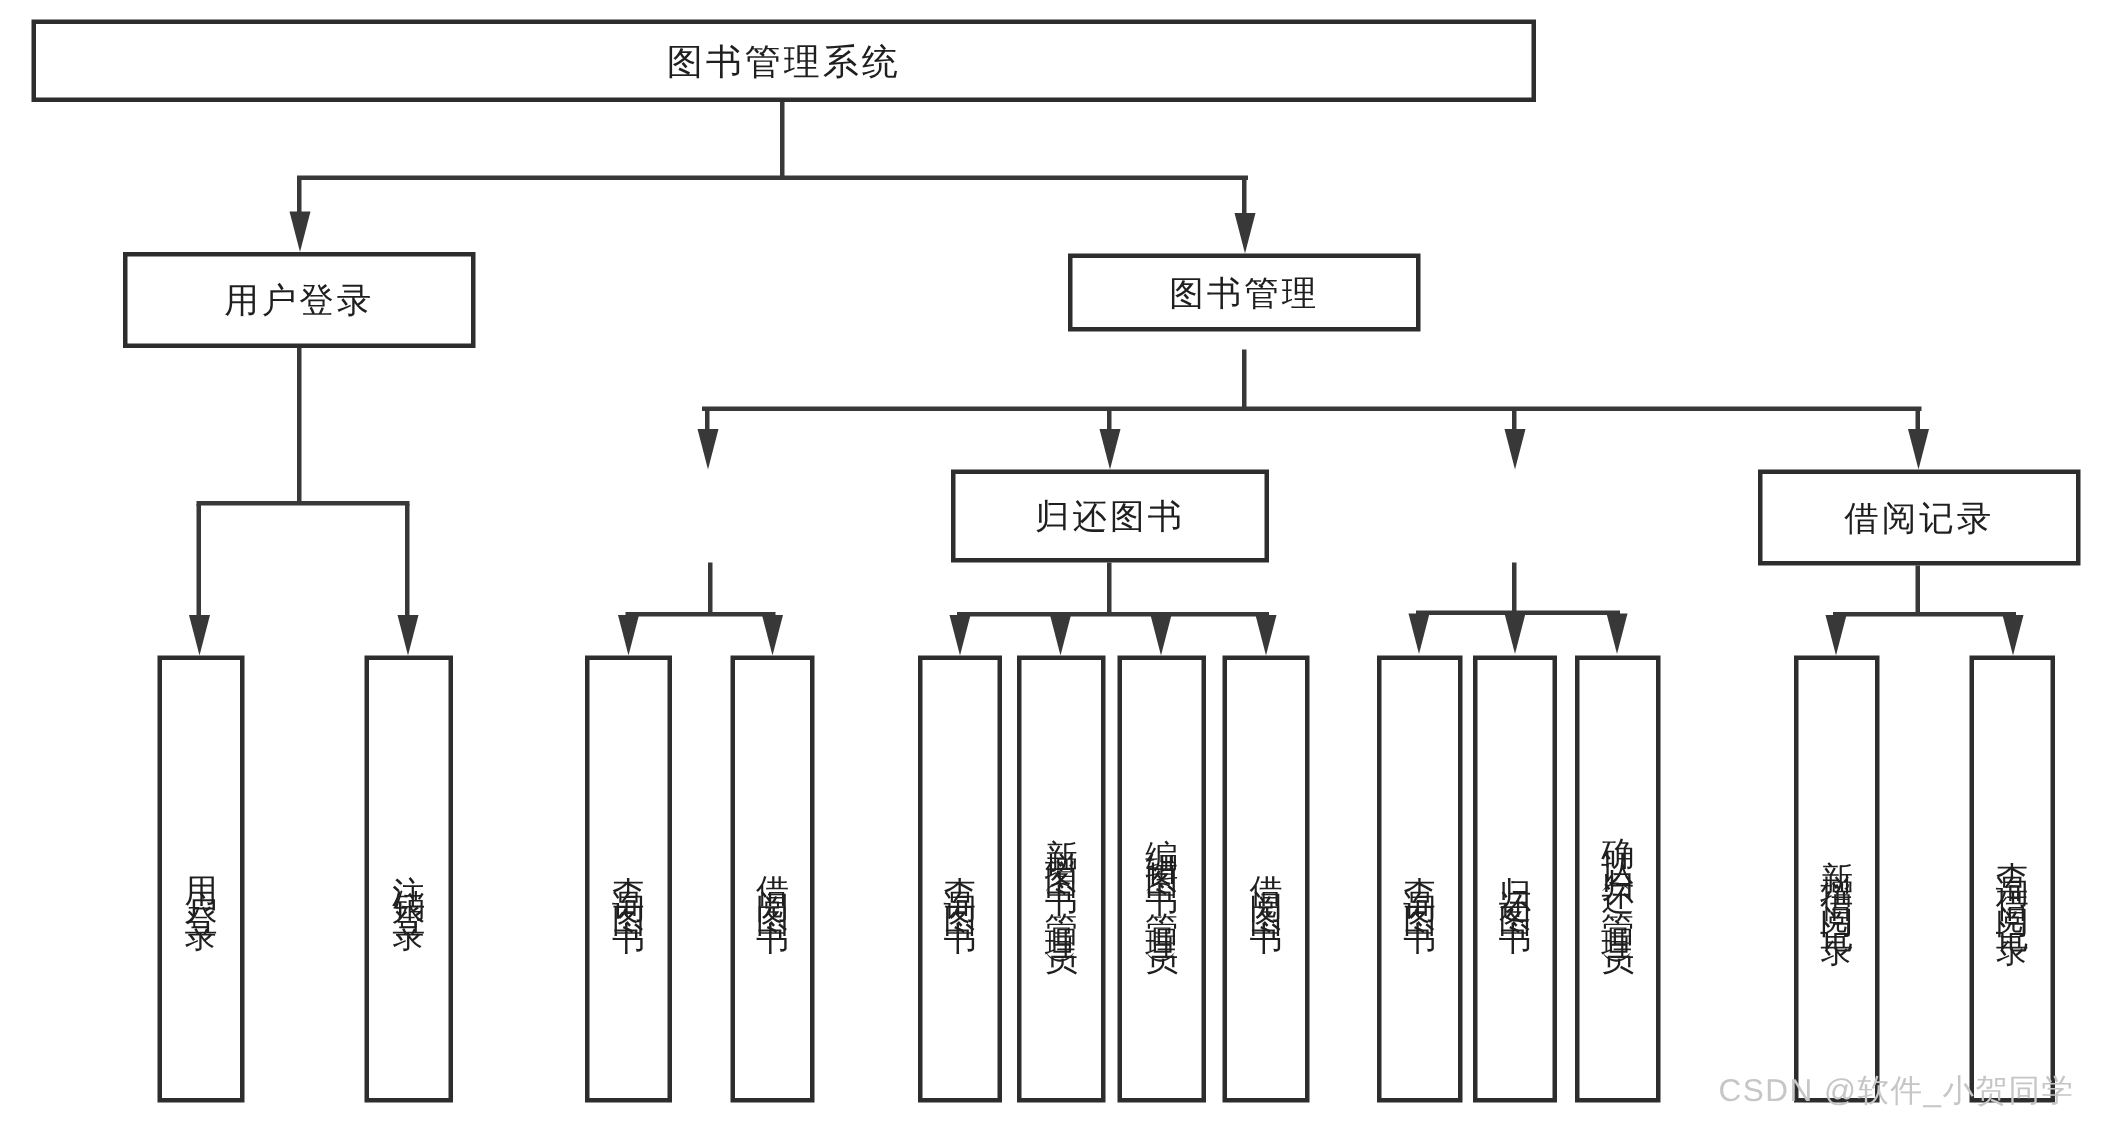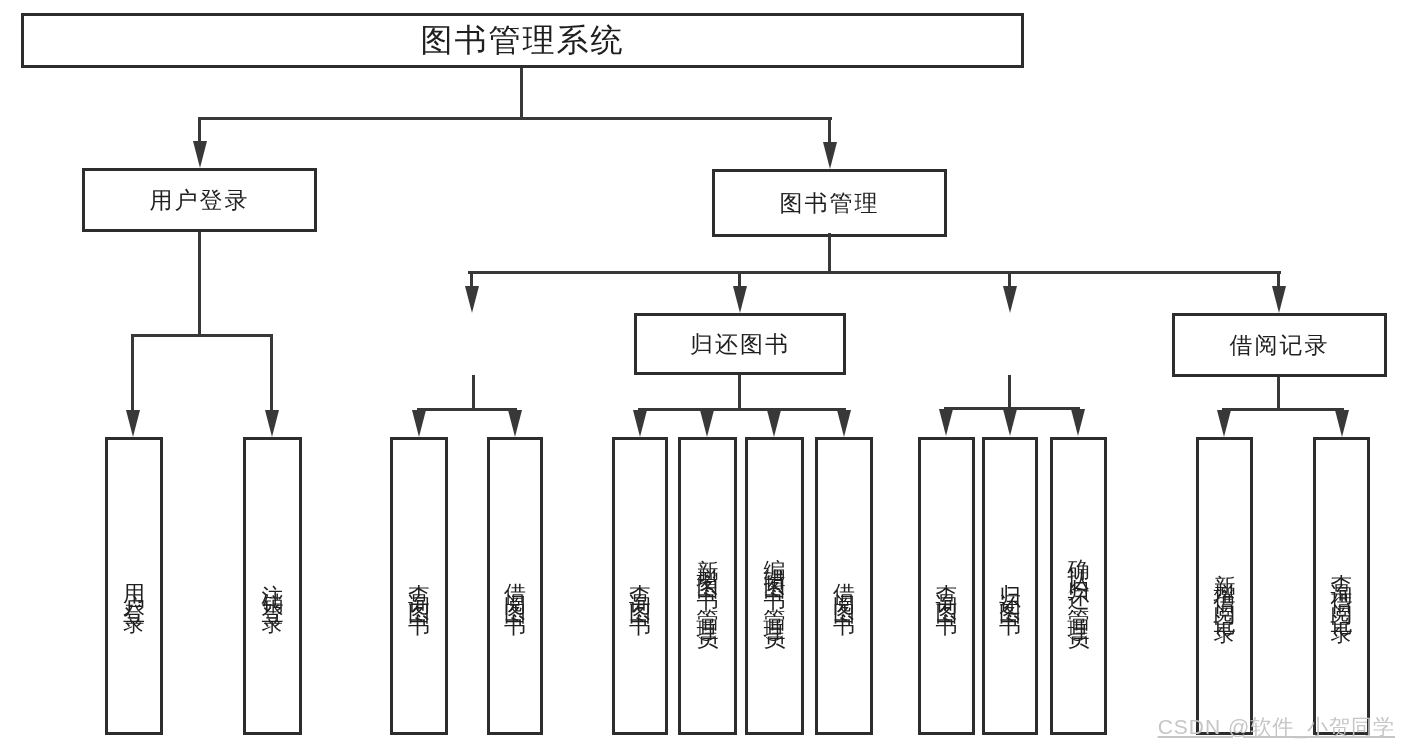--- a/index.html
+++ b/index.html
@@ -5,49 +5,49 @@
   html,body{margin:0;padding:0;background:#ffffff;}
   .stage{
     position:relative;width:1405px;height:747px;background:#ffffff;
     font-family:"Liberation Sans", sans-serif;overflow:hidden;color:#1c1c1c;
   }
   .node{
     position:absolute;box-sizing:border-box;background:#ffffff;
     border:3px solid #2d2d2d;display:flex;align-items:center;justify-content:center;
   }
   .hlabel{font-size:23px;letter-spacing:2px;color:#1f1f1f;}
-  .root .hlabel{font-size:32px;}
+  .root .hlabel{font-size:24px;}
   .leaf span{
     writing-mode:vertical-rl;text-orientation:mixed;
     font-size:22px;letter-spacing:10px;color:#1f1f1f;line-height:1;
   }
   .line{position:absolute;background:#383838;}
   .arrow{
     position:absolute;width:0;height:0;
     border-left:7px solid transparent;border-right:7px solid transparent;
     border-top:27px solid #383838;
   }
   .watermark{
-    position:absolute;right:10px;bottom:6px;
-    font-size:21px;color:#c6c6c6;letter-spacing:1px;white-space:nowrap;text-decoration:underline;
+    position:absolute;right:22px;bottom:6px;
+    font-size:21px;color:#c6c6c6;letter-spacing:1px;white-space:nowrap;
   }
 </style>
 </head>
 <body>
 
 <div class="stage">
 
   <div class="node root" style="left:21px;top:13px;width:1003px;height:55px;">
     <span class="hlabel">图书管理系统</span>
   </div>
 
   <div class="node" style="left:82px;top:168px;width:235px;height:64px;">
     <span class="hlabel">用户登录</span>
   </div>
-  <div class="node" style="left:712px;top:169px;width:235px;height:68px;">
+  <div class="node" style="left:712px;top:169px;width:235px;height:52px;">
     <span class="hlabel">图书管理</span>
   </div>
 
   <div class="node" style="left:634px;top:313px;width:212px;height:62px;">
     <span class="hlabel">归还图书</span>
   </div>
   <div class="node" style="left:1172px;top:313px;width:215px;height:64px;">
     <span class="hlabel">借阅记录</span>
   </div>
 

